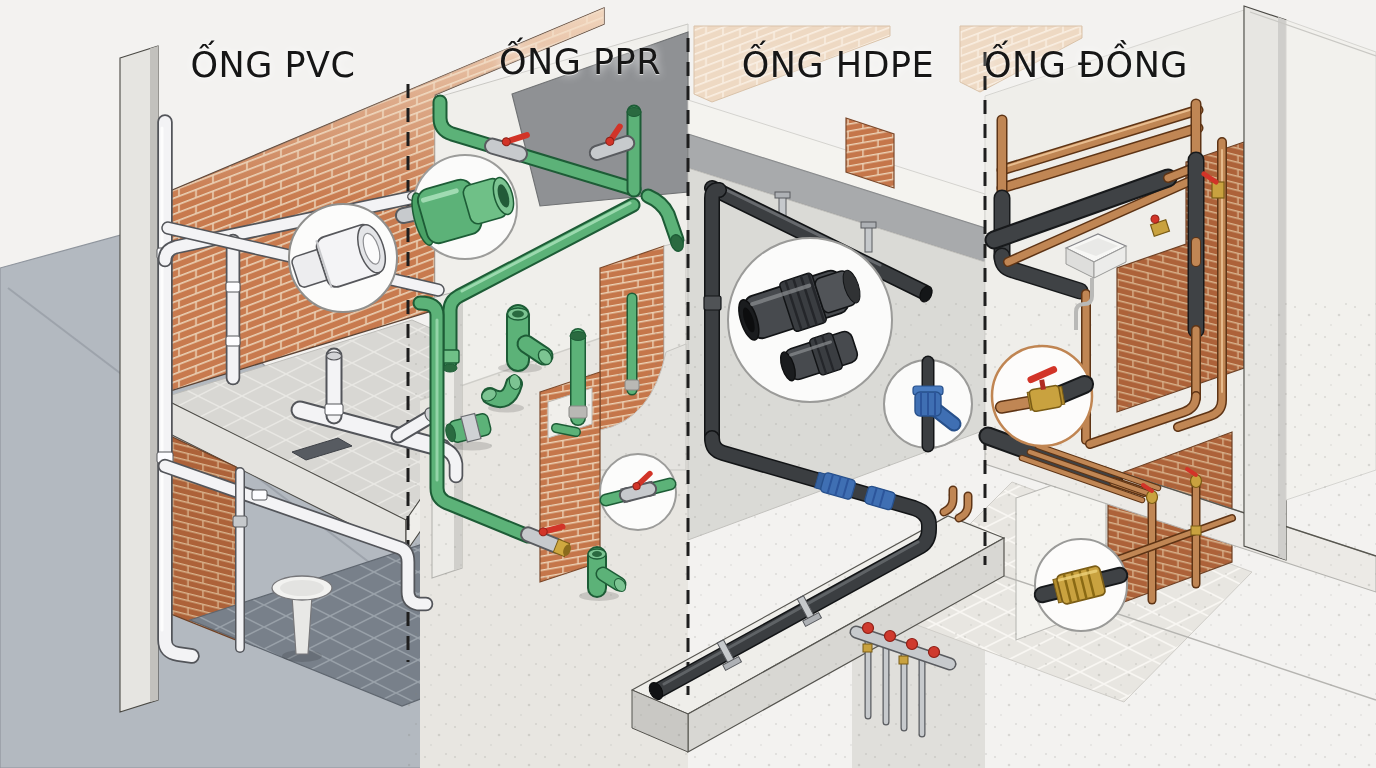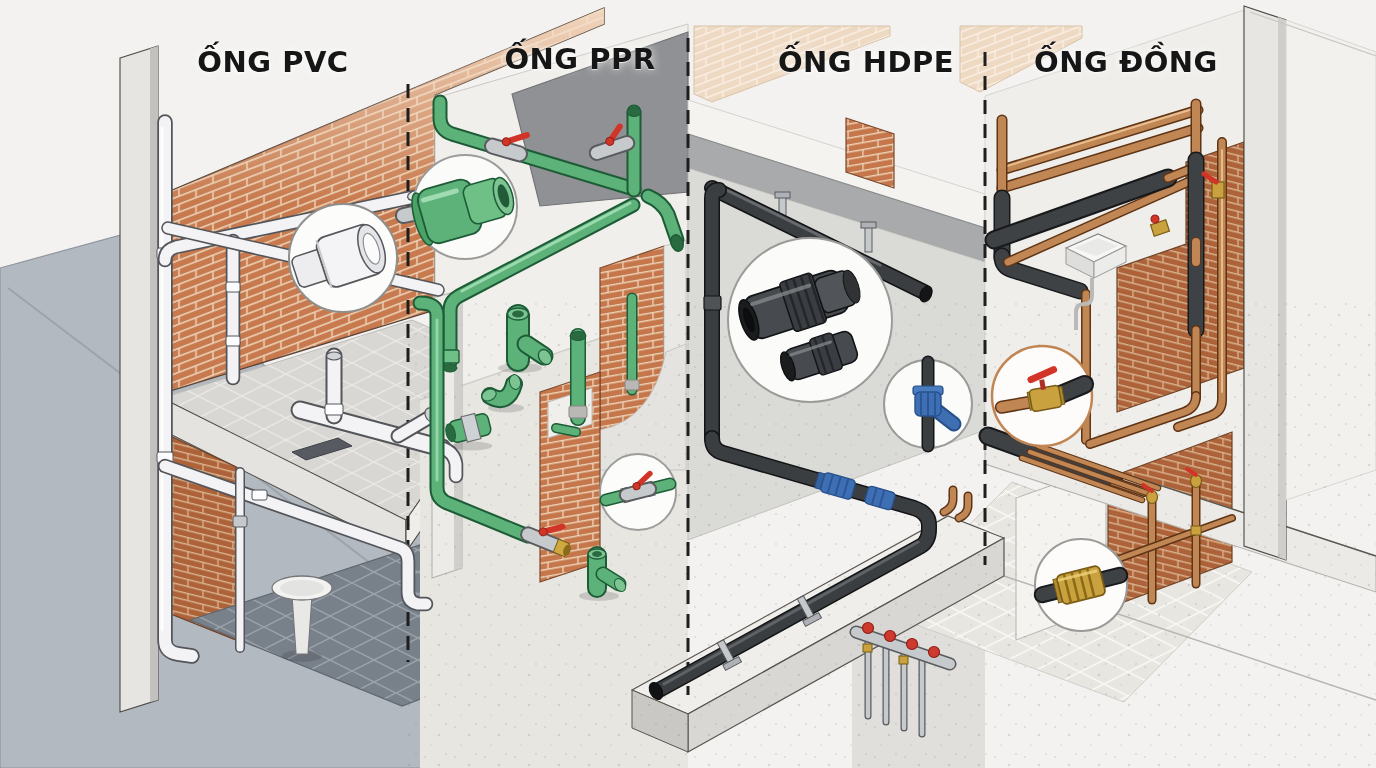--- a/index.html
+++ b/index.html
@@ -1,19 +1,19 @@
 <!DOCTYPE html>
 <html><head>
 <meta charset="utf-8">
 <style>
   html,body{margin:0;padding:0;background:#d8d8d6;}
   .stage{position:relative;width:1376px;height:768px;overflow:hidden;background:#f3f2f0;
          font-family:"DejaVu Sans","Liberation Sans",sans-serif;}
   .stage svg{position:absolute;left:0;top:0;display:block;}
-  .lbl{position:absolute;transform:translateX(-50%);font-size:29px;font-weight:700;
+  .lbl{position:absolute;transform:translateX(-50%);font-size:35px;font-weight:400;
        letter-spacing:.5px;color:#161616;white-space:nowrap;
        text-shadow:0 1px 0 rgba(255,255,255,.65),0 0 10px rgba(255,255,255,.85);}
   
   .pp{fill:none;stroke-linecap:round;stroke-linejoin:round}
   .we{stroke:#53555a}.wf{stroke:#f3f3f5}.wh{stroke:#ffffff}
   .ge{stroke:#1d5c36}.gf{stroke:#5cb278}.gh{stroke:#abe2bc}
   .be{stroke:#121416}.bf{stroke:#3b3e41}.bh{stroke:#84878b}
   .ce{stroke:#5e3415}.cf{stroke:#c08654}.ch{stroke:#eec79a}
   .ie{stroke:#17191b}.if{stroke:#3f4245}
   .me{stroke:#595b5f}.mf{stroke:#c7cacd}
@@ -555,17 +555,17 @@
     <rect x="-22" y="-15" width="44" height="30" rx="5" fill="#c9a23f" stroke="#7a5c16" stroke-width="1.8"></rect>
     <path d="M-14,-15 V15 M-6,-15 V15 M2,-15 V15 M10,-15 V15" stroke="#8a6a14" stroke-width="2.5" fill="none"></path>
     <path d="M-20,-10 H18" stroke="#edd27a" stroke-width="3" stroke-linecap="round" opacity="0.8" fill="none"></path>
   </g>
 </g>
 </svg>
 
 <div>
   <div class="lbl" style="left:273px;top:45px">ỐNG PVC</div>
   <div class="lbl" style="left:580px;top:42px">ỐNG PPR</div>
-  <div class="lbl" style="left:866px;top:45px">ỐNG HDPE</div>
-  <div class="lbl" style="left:1126px;top:45px">ỐNG ĐỒNG</div>
+  <div class="lbl" style="left:838px;top:45px">ỐNG HDPE</div>
+  <div class="lbl" style="left:1086px;top:45px">ỐNG ĐỒNG</div>
 </div>
 
 </div>
 
 </body></html>

